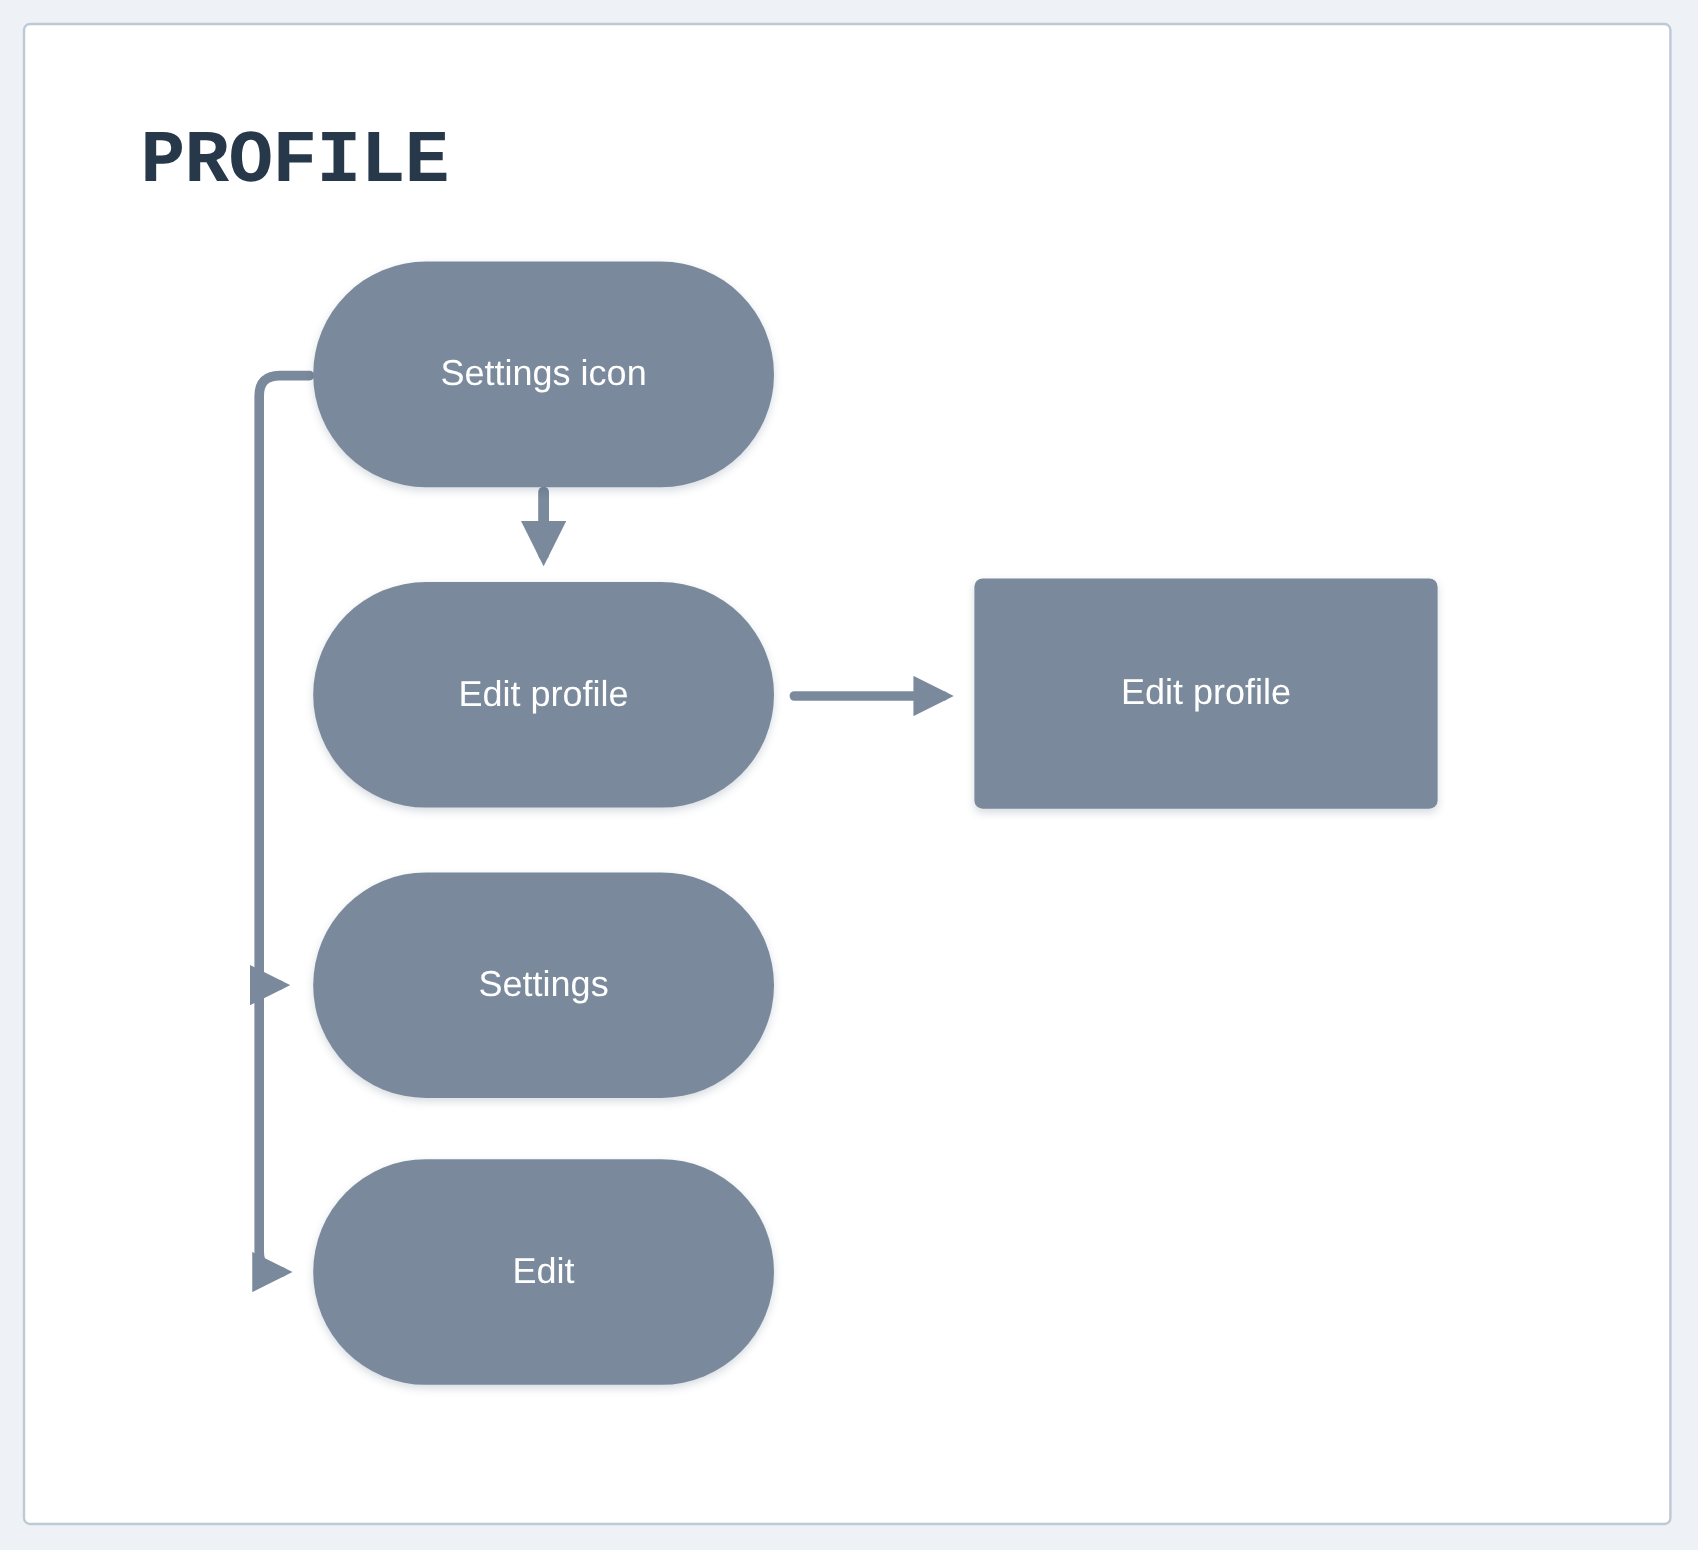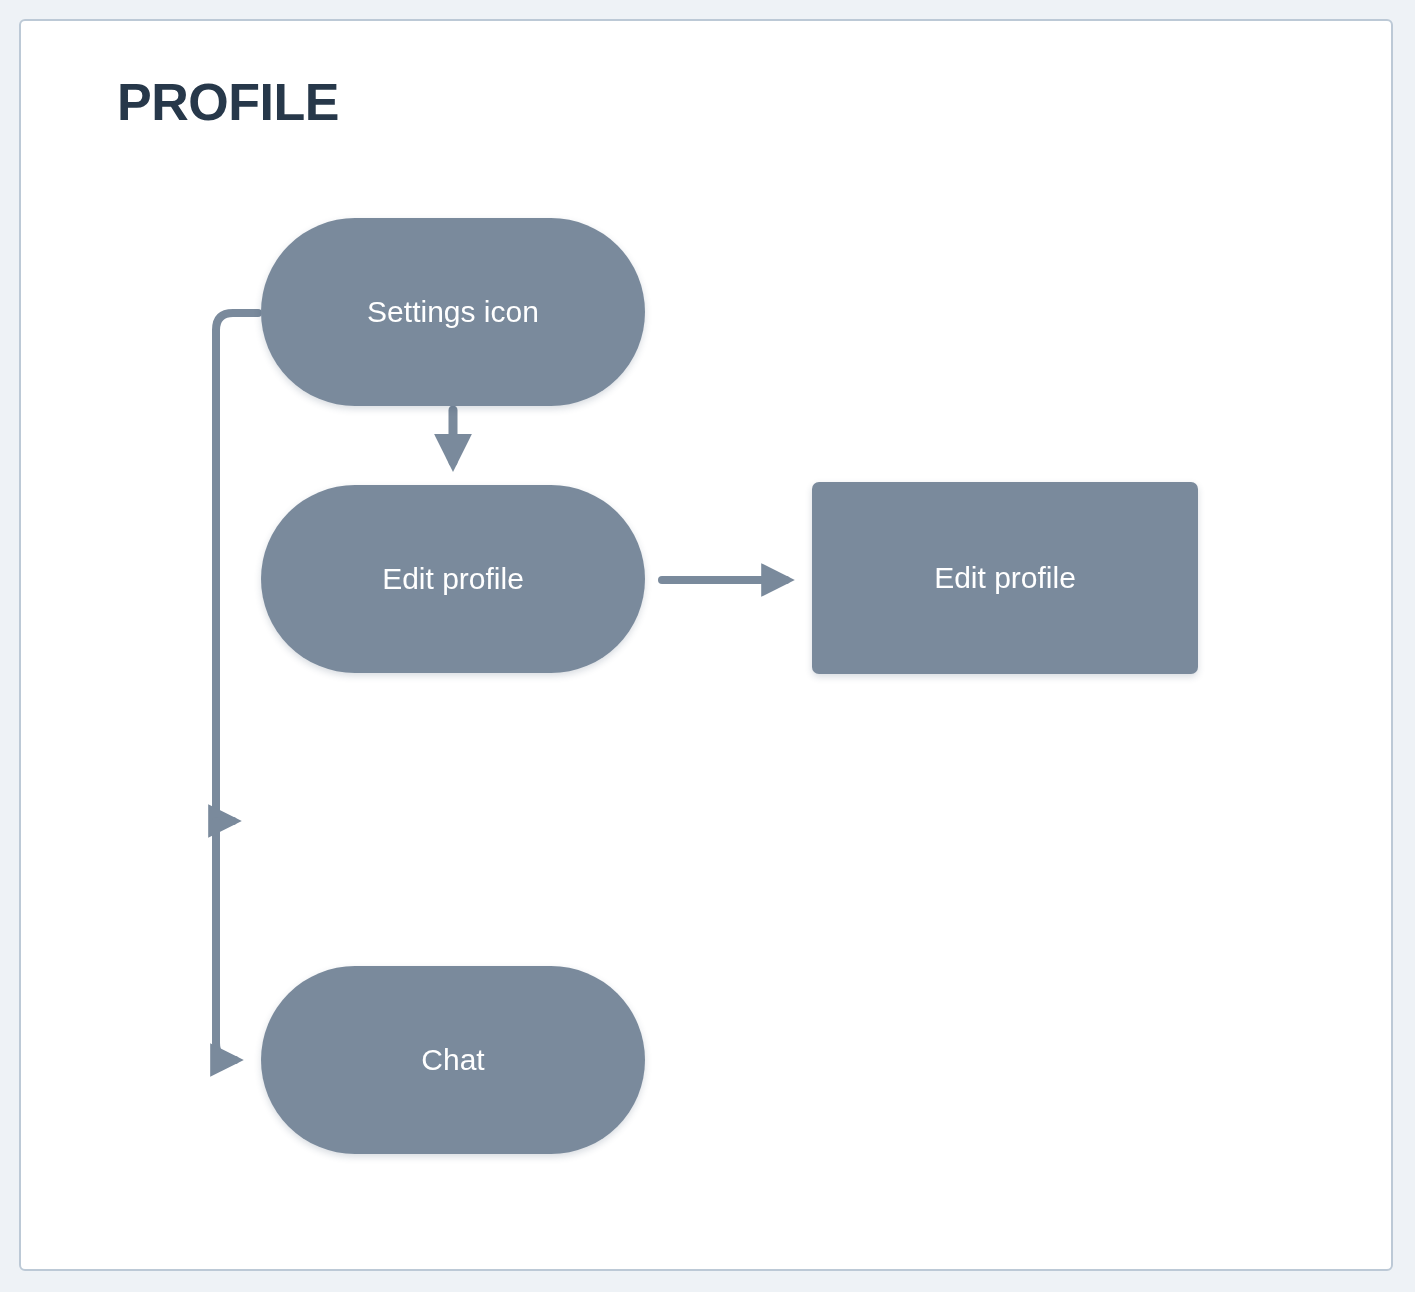--- a/index.html
+++ b/index.html
@@ -27,27 +27,28 @@
     background: #ffffff;
     border: 2px solid #bcc9d6;
     border-radius: 6px;
     box-sizing: border-box;
   }
 
   
   #page-title {
     position: absolute;
     left: 117px;
-    top: 76px;
-    font-size: 52px;
+    top: 104px;
+    font-size: 62px;
     font-weight: bold;
     letter-spacing: -0.5px;
     color: #27384a;
     line-height: 1;
     white-space: nowrap;
+    font-family: Liberation Mono, monospace;
   }
 
   
   #connectors {
     position: absolute;
     left: 0;
     top: 0;
     width: 1415px;
     height: 1292px;
     pointer-events: none;
@@ -101,22 +102,25 @@
   </svg>
 
   <div class="node pill" id="node-profile-icon" style="left: 261px; top: 218px; width: 384px; height: 188px; background: rgb(122, 138, 156); color: rgb(255, 255, 255);">
     <span>Settings icon</span>
   </div>
 
   <div class="node pill" id="node-edit-profile-pill" style="left: 261px; top: 485px; width: 384px; height: 188px; background: rgb(122, 138, 156); color: rgb(255, 255, 255);">
     <span>Edit profile</span>
   </div>
 
+  <div class="node pill" id="node-settings" style="left: 261px; top: 727px; width: 384px; height: 188px; background: rgb(122, 138, 156); color: rgb(255, 255, 255);">
+    <span>Settings</span>
+  </div>
 
   <div class="node pill" id="node-chat" style="left: 261px; top: 966px; width: 384px; height: 188px; background: rgb(122, 138, 156); color: rgb(255, 255, 255);">
-    <span>Chat</span>
+    <span>Edit</span>
   </div>
 
   <div class="node rect" id="node-edit-profile-rect" style="left: 812px; top: 482px; width: 386px; height: 192px; background: rgb(122, 138, 156); color: rgb(255, 255, 255);">
     <span>Edit profile</span>
   </div>
 
 </div>
 
 </body></html>

